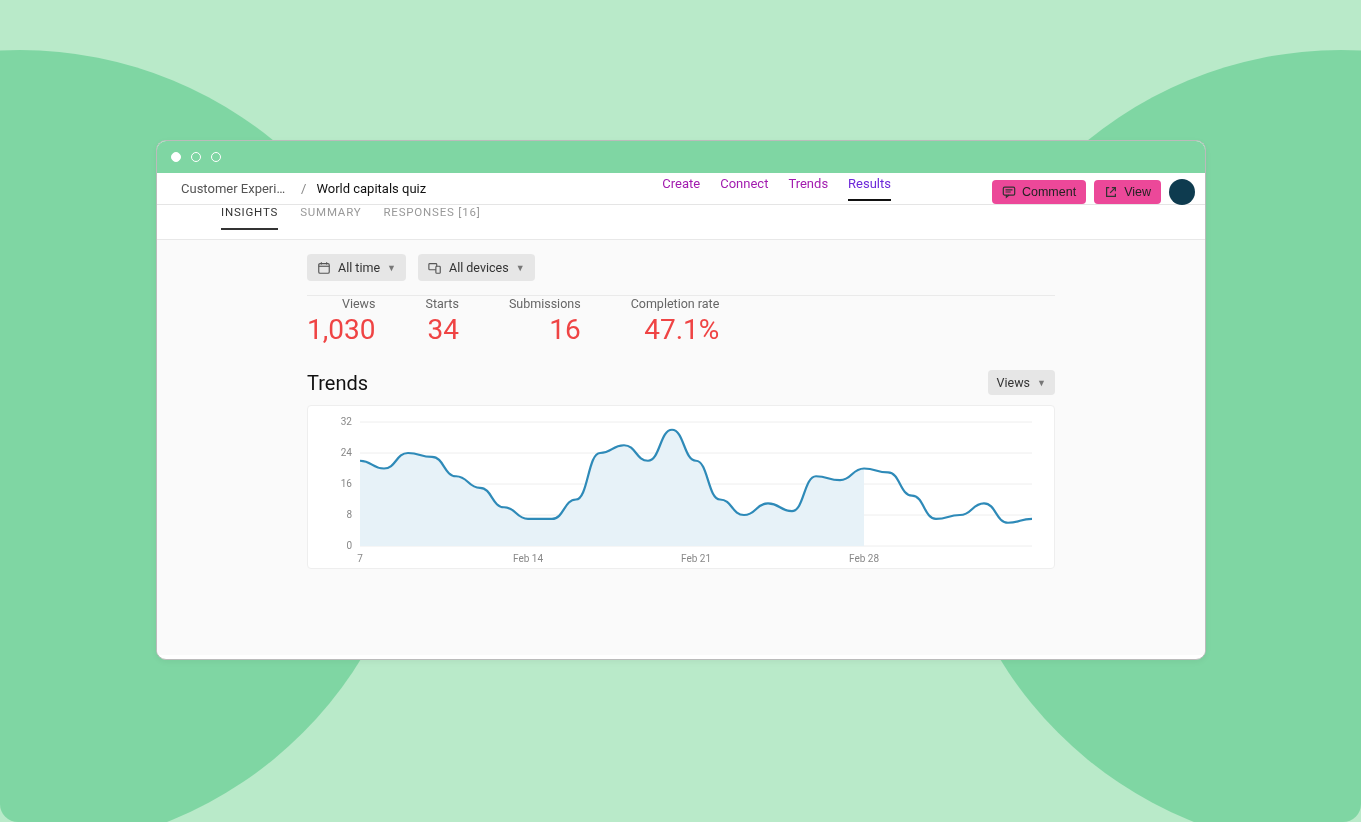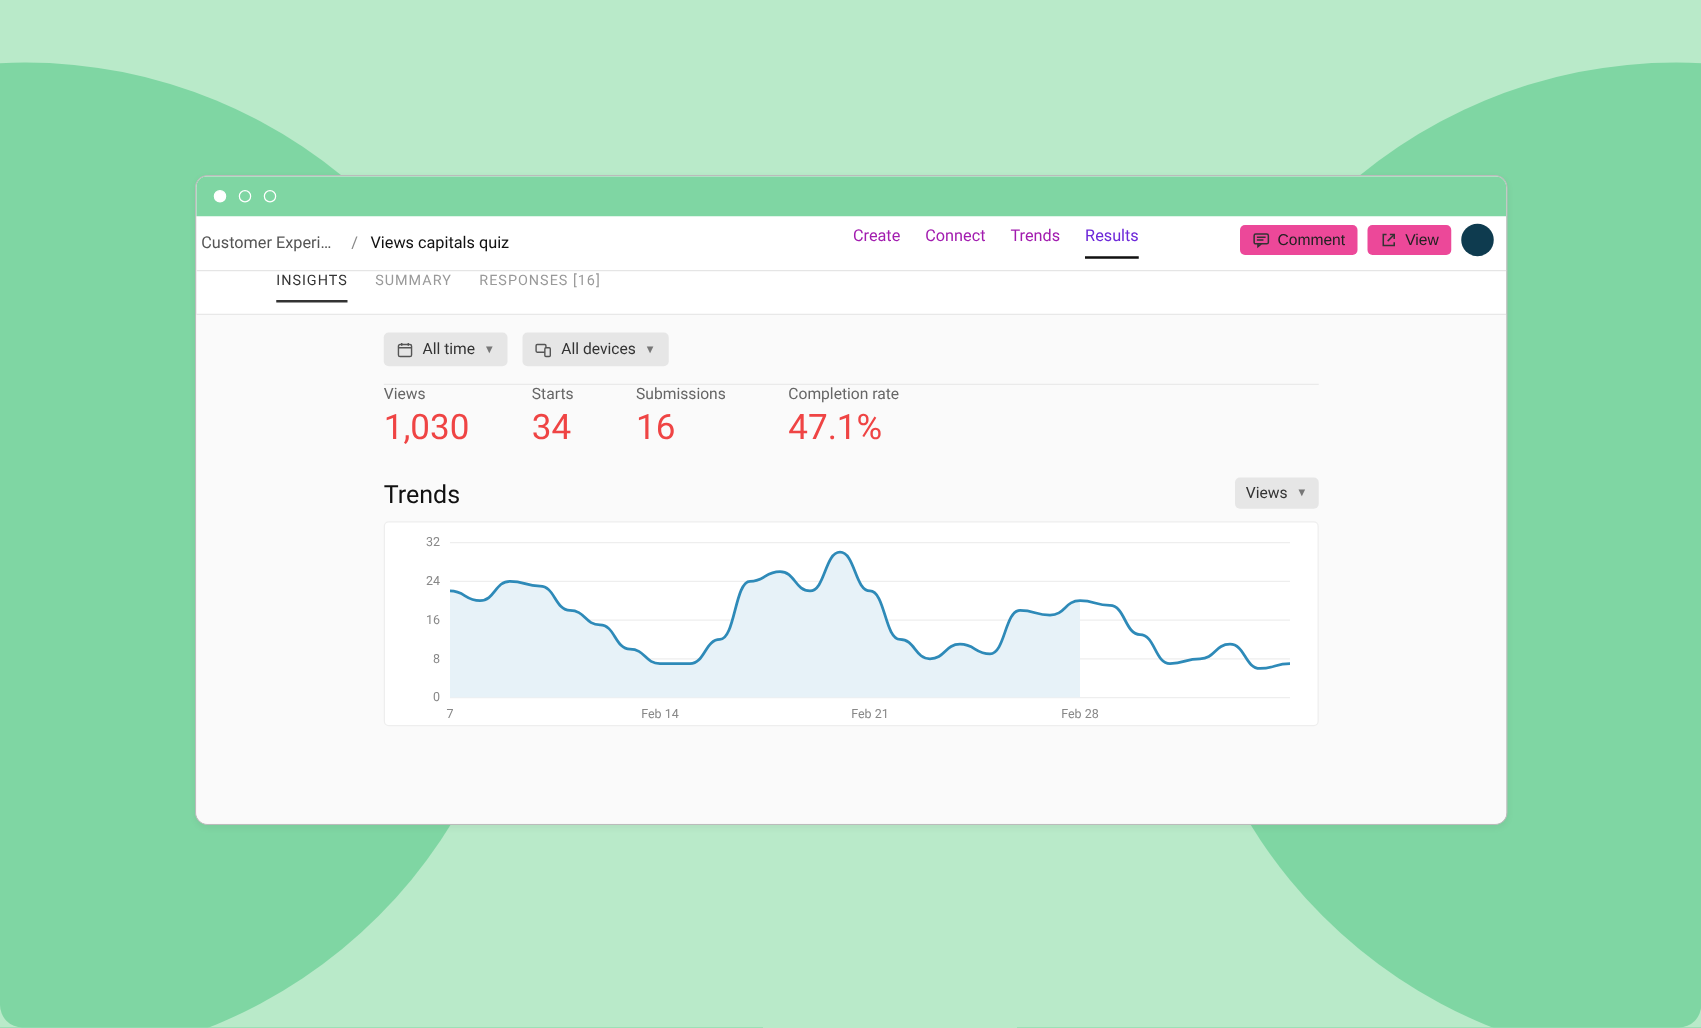--- a/index.html
+++ b/index.html
@@ -13,38 +13,38 @@
   .frame{
     position:absolute; left:156px; top:140px; width:1050px; height:520px;
     background:#fff; border:1px solid #bbb; border-radius:10px; overflow:hidden;
     box-shadow:0 2px 6px rgba(0,0,0,.05);
     z-index:1;
   }
   .titlebar{height:32px;background:#7fd6a3;display:flex;align-items:center;padding:0 14px;gap:10px;}
   .dot{width:10px;height:10px;border:1.5px solid #fff;border-radius:50%;}
   .dot.filled{background:#fff;}
   .header{
-    height:44px; border-bottom:1px solid #e5e5e5; display:flex;align-items:center;
-    padding:0 4px; font-size:13px; color:#333;
+    height:32px; border-bottom:1px solid #e5e5e5; display:flex;align-items:center;
+    padding:0 24px; font-size:13px; color:#333;
   }
   .crumb{color:#555;white-space:nowrap;overflow:hidden;text-overflow:ellipsis;max-width:110px;}
   .crumb-sep{margin:0 10px;color:#888;}
   .title{color:#111;}
   .spacer{flex:1;}
   .nav{display:flex;gap:20px;margin-right:290px;}
   .nav a{color:#a21caf;text-decoration:none;cursor:pointer;}
   .nav a.active{color:#6d28d9;border-bottom:2px solid #111;padding-bottom:8px;}
   .actions{display:flex;gap:8px;align-items:center;position:absolute;right:10px;top:38px;}
   .btn{display:inline-flex;align-items:center;gap:6px;background:#ec4899;border-radius:4px;
        padding:5px 10px;font-size:12.5px;color:#222;cursor:pointer;border:none;}
   .avatar{width:26px;height:26px;border-radius:50%;background:#0e3b4f;}
   .subnav{height:35px;border-bottom:1px solid #e8e8e8;display:flex;align-items:flex-start;padding:0 64px;gap:22px;}
   .subnav span{font-size:11.5px;letter-spacing:.8px;color:#999;cursor:pointer;}
   .subnav span.active{color:#333;border-bottom:2px solid #333;padding-bottom:9px;}
-  .content{padding:14px 150px 0 150px;background:#fafafa;height:calc(100% - 103px);}
+  .content{padding:14px 150px 0 150px;background:#fafafa;height:calc(100% - 103px);text-align:right;}
   .filters{display:flex;gap:12px;padding-bottom:14px;border-bottom:1px solid #eaeaea;}
   .chip{display:inline-flex;align-items:center;gap:7px;background:#e6e6e6;border-radius:4px;padding:6px 10px;font-size:12.5px;color:#333;cursor:pointer;}
   .chev{font-size:9px;color:#777;}
   h2{font-size:20px;font-weight:400;color:#111;margin:20px 0 14px;}
   .stats{display:flex;gap:50px;margin-bottom:24px;}
   .stat-label{font-size:12.5px;color:#666;margin-bottom:2px;}
   .stat-value{font-size:28px;color:#ef4444;font-weight:400;}
   .trends-head{display:flex;align-items:center;justify-content:space-between;}
   .chart-box{background:#fff;border:1px solid #eee;border-radius:4px;margin-top:10px;padding:10px 14px 2px 14px;}
   svg{display:block;}
@@ -65,21 +65,21 @@
 
   <div class="titlebar">
     <span class="dot filled"></span>
     <span class="dot"></span>
     <span class="dot"></span>
   </div>
 
   <div class="header">
     <span class="crumb">Customer Experie…</span>
     <span class="crumb-sep">/</span>
-    <span class="title">Views capitals quiz</span>
+    <span class="title">World capitals quiz</span>
     <span class="spacer"></span>
     <nav class="nav">
       <a>Create</a>
       <a>Connect</a>
       <a>Trends</a>
       <a class="active">Results</a>
     </nav>
   </div>
 
   <div class="actions">

